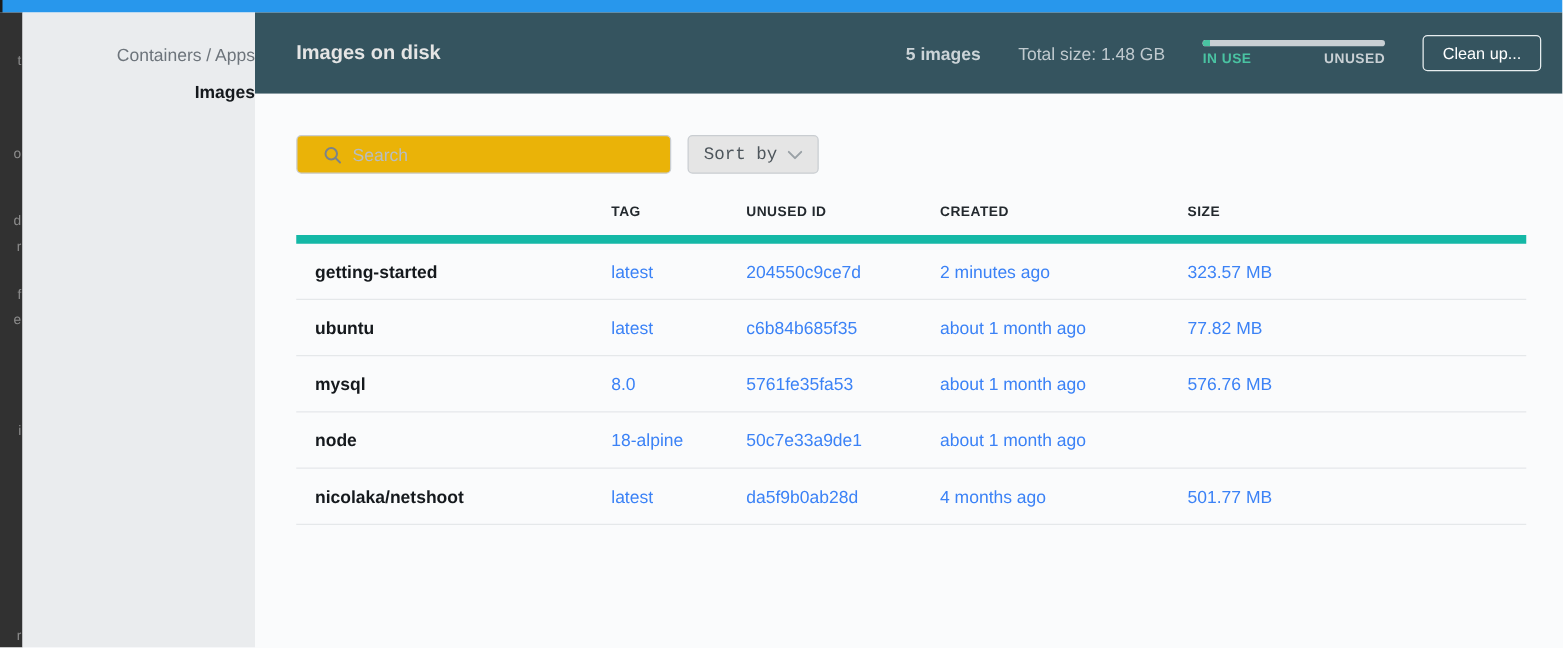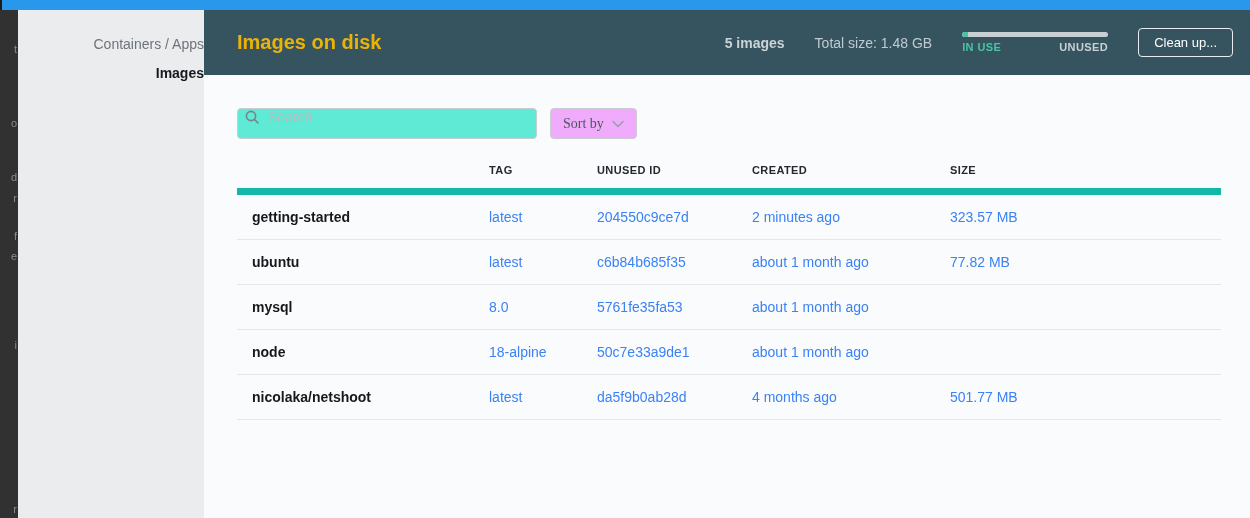--- a/index.html
+++ b/index.html
@@ -37,21 +37,21 @@
   }
   .side-item.active { color: #15191d; font-weight: bold; }
 
   
   .header {
     position: absolute; left: 204px; top: 10px; width: 1046px; height: 65px;
     background: #35545f; color: #c4cdd1;
     display: flex; align-items: center;
     padding: 0 17px 0 33px;
   }
-  .header-title { font-size: 20px; font-weight: bold; color: #eab308; }
+  .header-title { font-size: 16px; font-weight: bold; color: #e5e5e5; }
   .header-right { margin-left: auto; display: flex; align-items: center; gap: 30px; }
   .header-count { font-size: 14px; color: #ccd4d8; font-weight: bold; }
   .header-total { font-size: 14px; color: #c0cacf; }
 
   .usage-meter { width: 146px; }
   .meter-track {
     width: 100%; height: 5px; border-radius: 3px; background: #c9d0d4;
     overflow: hidden; position: relative;
   }
   .meter-fill { height: 100%; background: #4ac3a2; border-radius: 3px 0 0 3px; }
@@ -78,30 +78,30 @@
   .tab {
     font-size: 13px; font-weight: bold; letter-spacing: 0.6px;
     color: #a9afb3; padding-bottom: 6px; cursor: pointer;
     border-bottom: 2px solid transparent;
   }
   .tab.active { color: #22272c; border-bottom-color: #22272c; }
 
   .toolbar { display: flex; gap: 13px; margin-top: 33px; }
   .search-box {
     width: 300px; height: 31px; border: 1px solid #c9cdd1; border-radius: 4px;
-    background: #5eead4; display: flex; align-items: flex-start; padding: 0 6px; gap: 8px;
+    background: #eab308; display: flex; align-items: center; padding: 0 20px; gap: 8px;
   }
   .search-box input {
     border: none; outline: none; background: transparent; flex: 1;
     font-size: 14px; font-family: inherit; color: #3a4046;
   }
   .search-box input::placeholder { color: #b7bdc2; }
   .sort-btn {
-    height: 31px; border: 1px solid #c9cdd1; border-radius: 4px; background: #f0abfc;
-    font-size: 14px; font-family: Liberation Serif, serif; color: #4e565c;
+    height: 31px; border: 1px solid #c9cdd1; border-radius: 4px; background: #e5e5e5;
+    font-size: 14px; font-family: Liberation Mono, monospace; color: #4e565c;
     display: flex; align-items: center; gap: 8px; padding: 0 12px; cursor: pointer;
   }
 
   
   .table { margin-top: 15px; width: 984px; }
   .thead, .trow {
     display: grid;
     grid-template-columns: 252px 108px 155px 198px 1fr;
   }
   .thead {
@@ -197,20 +197,21 @@
           <div class="td">latest</div>
           <div class="td">c6b84b685f35</div>
           <div class="td">about 1 month ago</div>
           <div class="td">77.82 MB</div>
         </div>
         <div class="trow">
           <div class="td td-name">mysql</div>
           <div class="td">8.0</div>
           <div class="td">5761fe35fa53</div>
           <div class="td">about 1 month ago</div>
+          <div class="td">576.76 MB</div>
         </div>
         <div class="trow">
           <div class="td td-name">node</div>
           <div class="td">18-alpine</div>
           <div class="td">50c7e33a9de1</div>
           <div class="td">about 1 month ago</div>
         </div>
         <div class="trow">
           <div class="td td-name">nicolaka/netshoot</div>
           <div class="td">latest</div>

